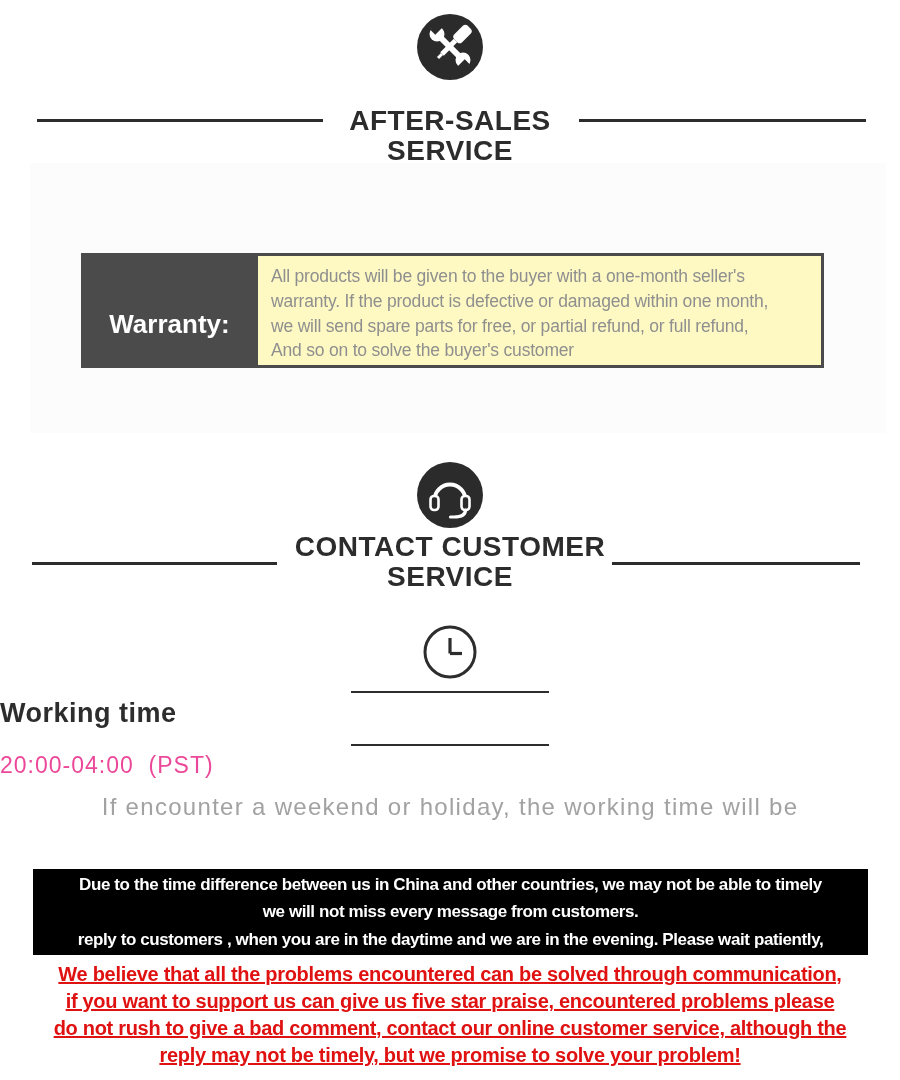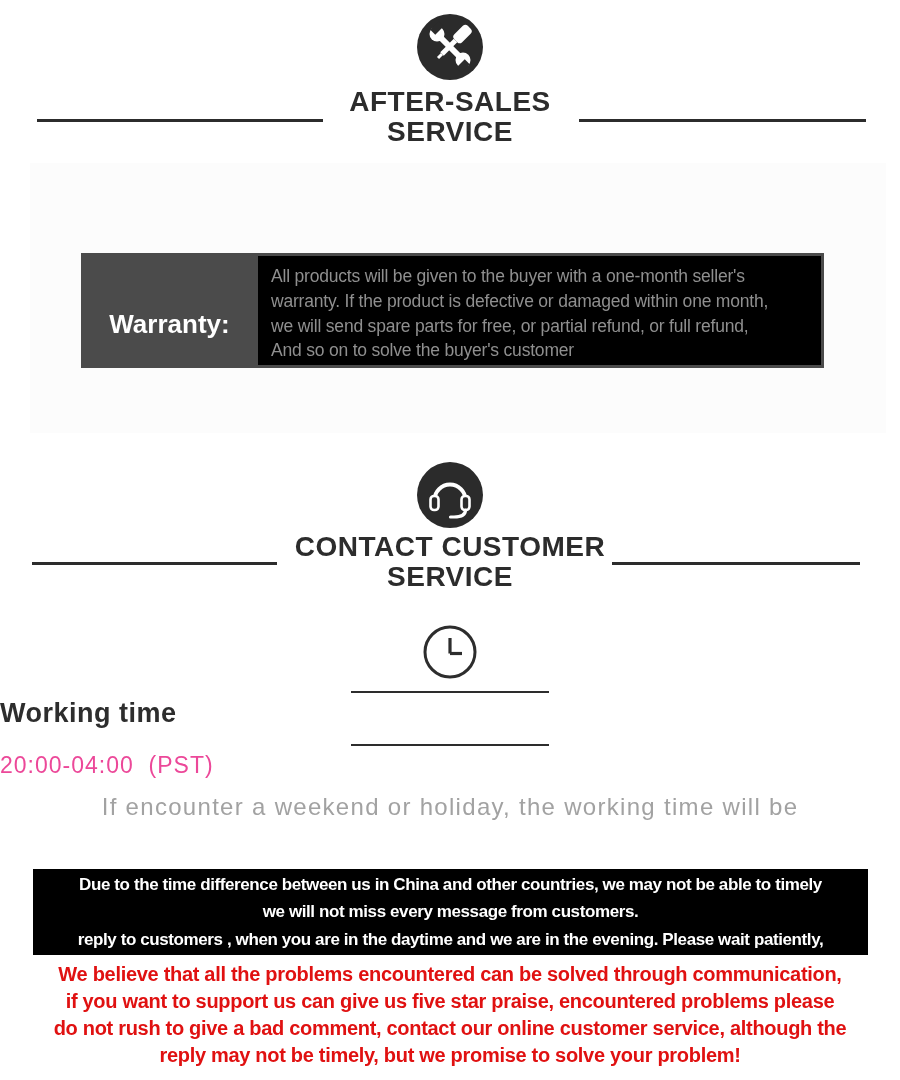--- a/index.html
+++ b/index.html
@@ -65,21 +65,21 @@
     align-items: center;
     justify-content: center;
     color: #ffffff;
     font-size: 26px;
     font-weight: bold;
     margin-top: 28px;
   }
   .warranty-text {
     flex: 1;
     margin: 3px 3px 3px 0;
-    background: #000000;
+    background: #fef9c3;
     padding: 8px 4px 0 13px;
     color: #8f8f8f;
     font-size: 17.5px;
     line-height: 24.8px;
     letter-spacing: -0.2px;
   }
   .warranty-text div { white-space: nowrap; }
 
   .wt-rule {
     position: absolute;
@@ -145,21 +145,21 @@
     position: absolute;
     left: 0;
     top: 961px;
     width: 900px;
     text-align: center;
     font-size: 20px;
     font-weight: bold;
     line-height: 27px;
     letter-spacing: -0.3px;
   }
-  .promise div { white-space: nowrap; }
+  .promise div { white-space: nowrap; text-decoration: underline; }
 </style>
 </head>
 <body>
 
 <div class="page">
 
   <div class="badge" style="top:14px;">
     <span>
       <svg width="66" height="66" viewBox="0 0 66 66">
         <circle cx="33" cy="33" r="33" fill="#2b2b2b"></circle>
@@ -170,21 +170,21 @@
         <circle cx="46" cy="46" r="7.5" fill="#ffffff"></circle>
         <rect x="42.5" y="46" width="7" height="12" fill="#2b2b2b" transform="rotate(45 46 52)"></rect>
 
         <rect x="36" y="14.5" width="19" height="11" rx="3.5" fill="#ffffff" transform="rotate(135 45.5 20)"></rect>
         <line x1="38.5" y1="26.5" x2="25" y2="40" stroke="#ffffff" stroke-width="5"></line>
         <line x1="25" y1="40" x2="21" y2="44" stroke="#ffffff" stroke-width="3"></line>
       </svg>
     </span>
   </div>
 
-  <div class="section-title" style="top:87px;">
+  <div class="section-title" style="top:106px;">
     <div>AFTER-SALES</div>
     <div>SERVICE</div>
   </div>
   <div class="rule" style="top:119px; left:37px; width:286px;"></div>
   <div class="rule" style="top:119px; left:579px; width:287px;"></div>
 
   <div class="soft-panel"></div>
 
   <div class="warranty-box">
     <div class="warranty-label">Warranty:</div>

